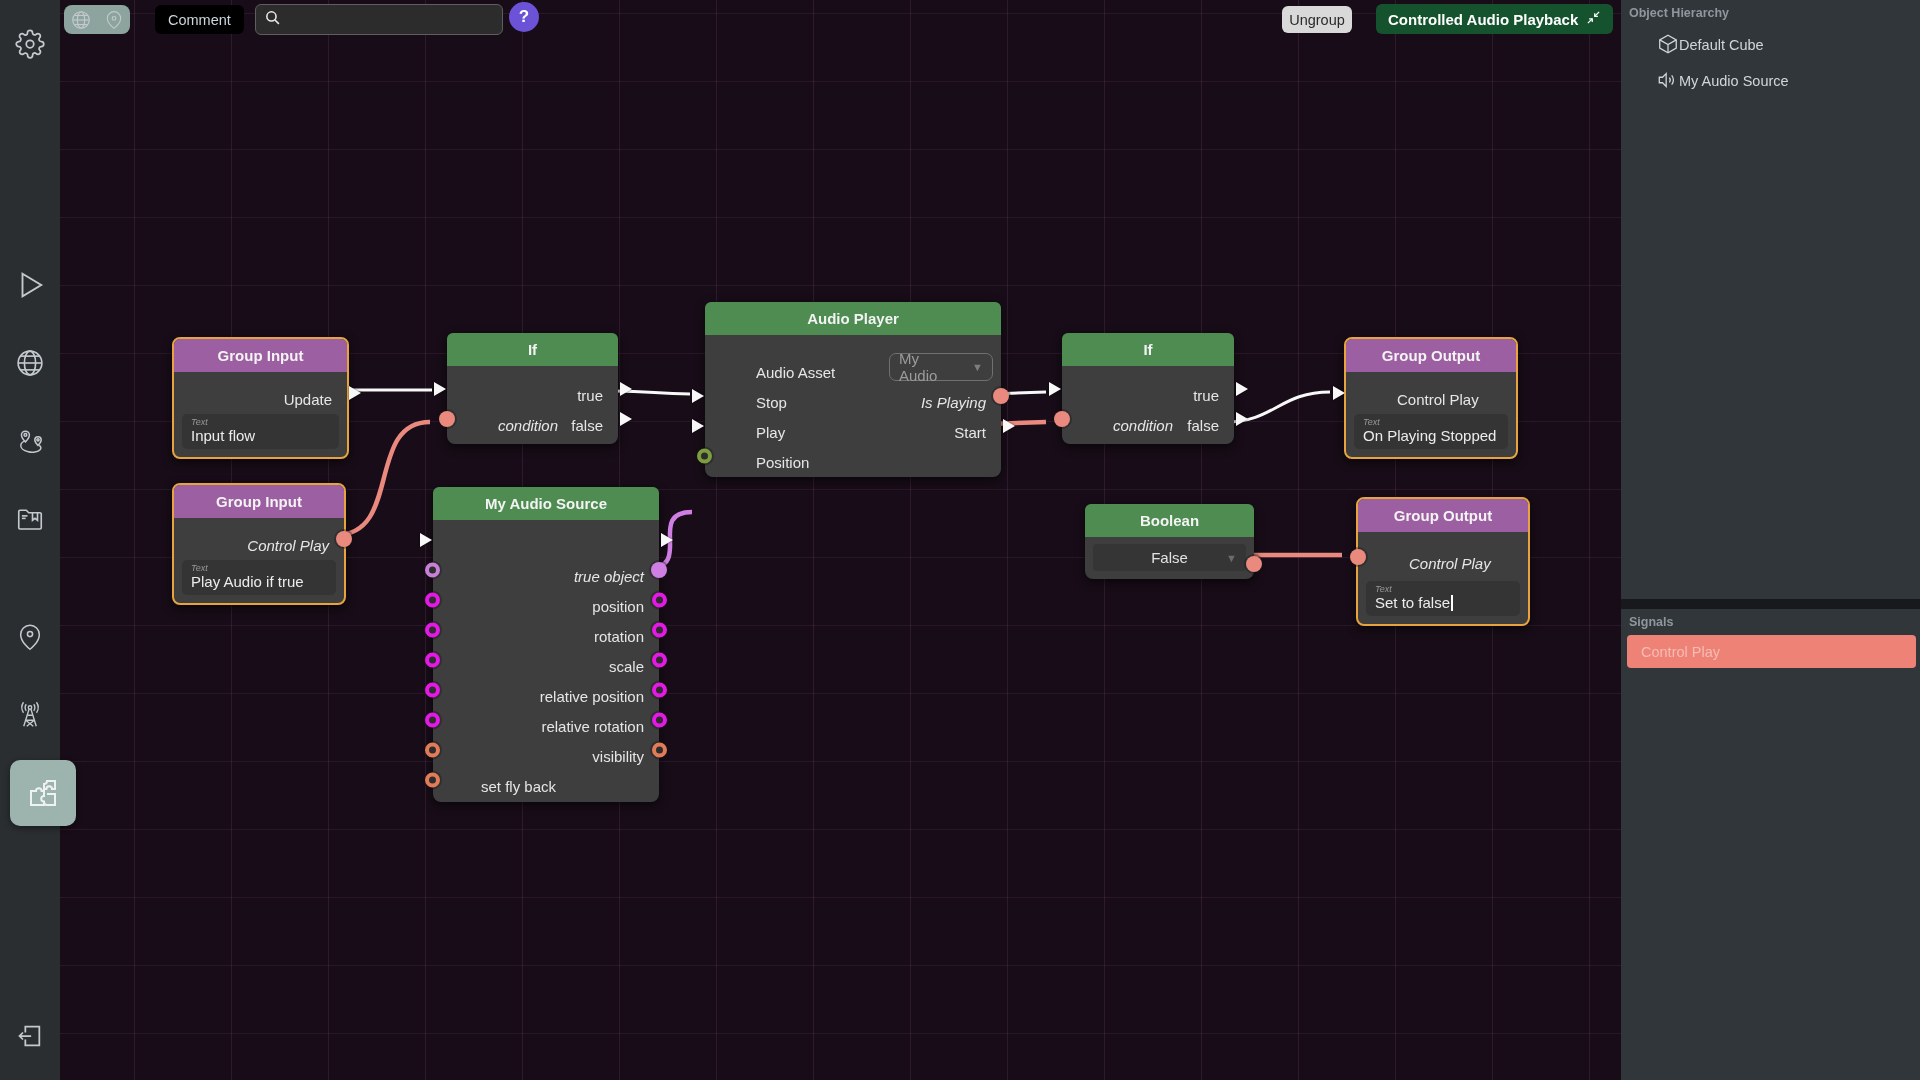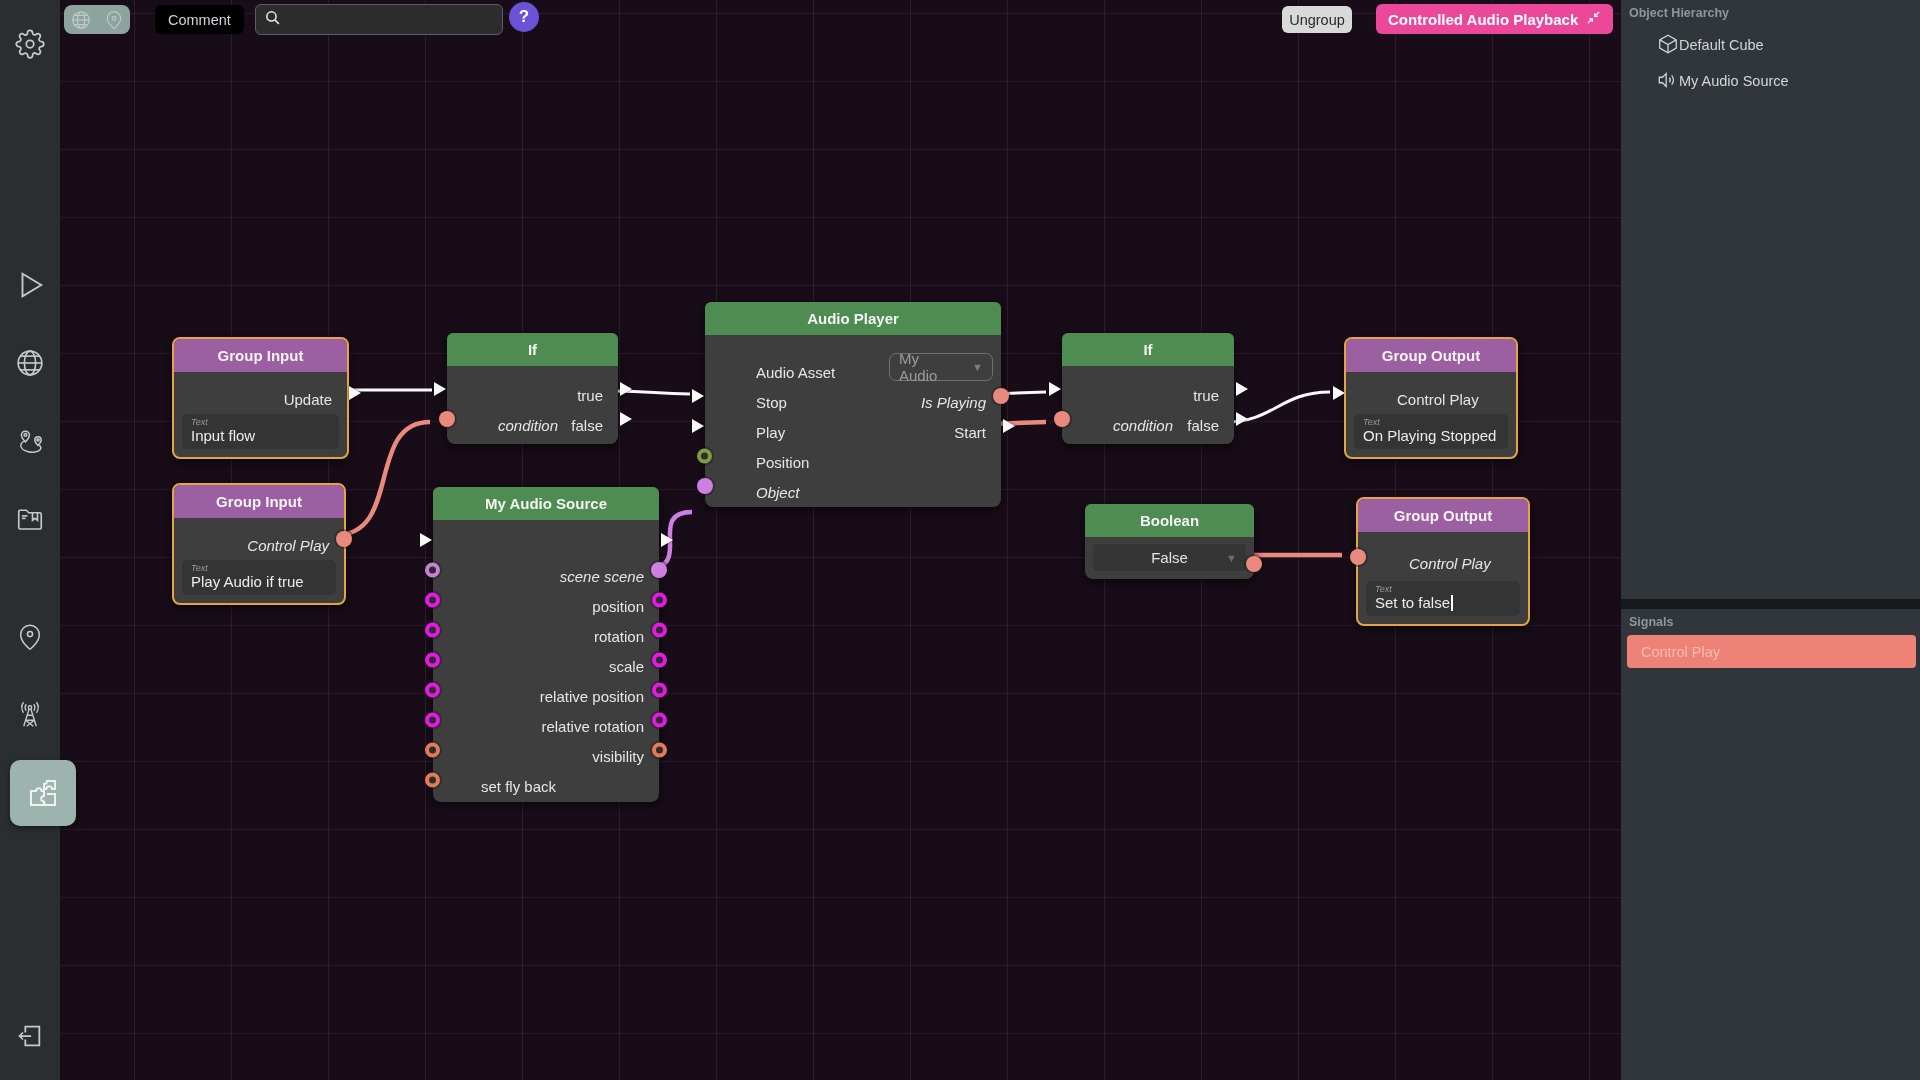--- a/index.html
+++ b/index.html
@@ -23,21 +23,21 @@
   .side-ic svg { display:block; }
   .puzzle-btn { position:absolute; left:10px; top:760px; width:66px; height:66px; background:#9db3ae; border-radius:10px; display:flex; align-items:center; justify-content:center; color:#eef3f1; z-index:31; box-shadow:0 2px 6px rgba(0,0,0,.4); }
 
   
   .pill-toggle { position:absolute; left:64px; top:5px; width:66px; height:29px; border-radius:8px; background:#8ca49d; display:flex; align-items:center; justify-content:space-around; color:#dde8e4; z-index:40; }
   .btn-comment { position:absolute; left:155px; top:5px; height:29px; padding:0 13px; border-radius:6px; background:#000000; color:#ccd6db; font-size:14.5px; display:flex; align-items:center; z-index:40; }
   .searchbox { position:absolute; left:255px; top:4px; width:248px; height:31px; background:#2c2c2c; border:1px solid #5e5e5e; border-radius:6px; display:flex; align-items:center; padding:0 8px; z-index:40; color:#e8e8e8; }
   .searchbox input { flex:1; background:transparent; border:none; outline:none; color:#e8e8e8; font-size:14px; margin-left:6px; font-family:"Liberation Sans",sans-serif; }
   .btn-help { position:absolute; left:509px; top:2px; width:30px; height:30px; border-radius:50%; background:#6c52d6; color:#fff; font-weight:bold; font-size:17px; display:flex; align-items:center; justify-content:center; z-index:40; }
   .btn-ungroup { position:absolute; left:1282px; top:6px; width:70px; height:27px; border-radius:6px; background:#d9d9d9; color:#2a2a2a; font-size:14.5px; display:flex; align-items:center; justify-content:center; z-index:40; }
-  .btn-group { position:absolute; left:1376px; top:4px; height:30px; padding:0 12px; border-radius:6px; background:#ec4899; color:#fff; font-weight:bold; font-size:15px; display:flex; align-items:center; gap:8px; z-index:40; }
+  .btn-group { position:absolute; left:1376px; top:4px; height:30px; padding:0 12px; border-radius:6px; background:#14532d; color:#fff; font-weight:bold; font-size:15px; display:flex; align-items:center; gap:8px; z-index:40; }
 
   
   .rpanel { position:absolute; left:1621px; top:0; width:299px; height:1080px; background:#31363b; z-index:30; }
   .rpanel .ptitle { color:#8f979d; font-size:12.5px; font-weight:bold; padding:6px 0 0 8px; }
   .hier-item { display:flex; align-items:center; gap:0; padding-left:36px; height:34px; color:#d2d6d9; font-size:14.5px; margin-top:2px; }
   .hier-item svg { color:#d2d6d9; }
   .panel-sep { position:absolute; left:0; top:599px; width:299px; height:10px; background:#17191c; }
   .signals { position:absolute; left:0; top:609px; width:299px; }
   .signal-chip { margin:6px 4px 0 6px; height:33px; background:#ee8276; border-radius:4px; color:#f6bcb3; font-size:14.5px; display:flex; align-items:center; padding-left:14px; }
 
@@ -170,37 +170,33 @@
     <div class="nrow">
       <span class="p-exec in"></span>
       <span class="lab-l">Play</span>
       <span class="lab-r">Start</span>
       <span class="p-exec out"></span>
     </div>
     <div class="nrow">
       <span class="p-dot in ring r-olive"></span>
       <span class="lab-l">Position</span>
     </div>
-    <div class="nrow">
-      <span class="p-dot in fill c-violet"></span>
-      <span class="lab-l it">Object</span>
-    </div>
   </div>
 </div>
 
 <div class="node" id="n-mas">
   <div class="nhead green">My Audio Source</div>
   <div class="pad5" style="padding-bottom:7px;">
     <div class="nrow">
       <span class="p-exec in"></span>
       <span class="p-exec out"></span>
     </div>
     <div class="nrow">
       <span class="p-dot in ring r-lav"></span>
-      <span class="lab-r it">scene scene</span>
+      <span class="lab-r it">true object</span>
       <span class="p-dot out fill c-violet"></span>
     </div>
     <div class="nrow">
       <span class="p-dot in ring r-magenta"></span>
       <span class="lab-r">position</span>
       <span class="p-dot out ring r-magenta"></span>
     </div>
     <div class="nrow">
       <span class="p-dot in ring r-magenta"></span>
       <span class="lab-r">rotation</span>

